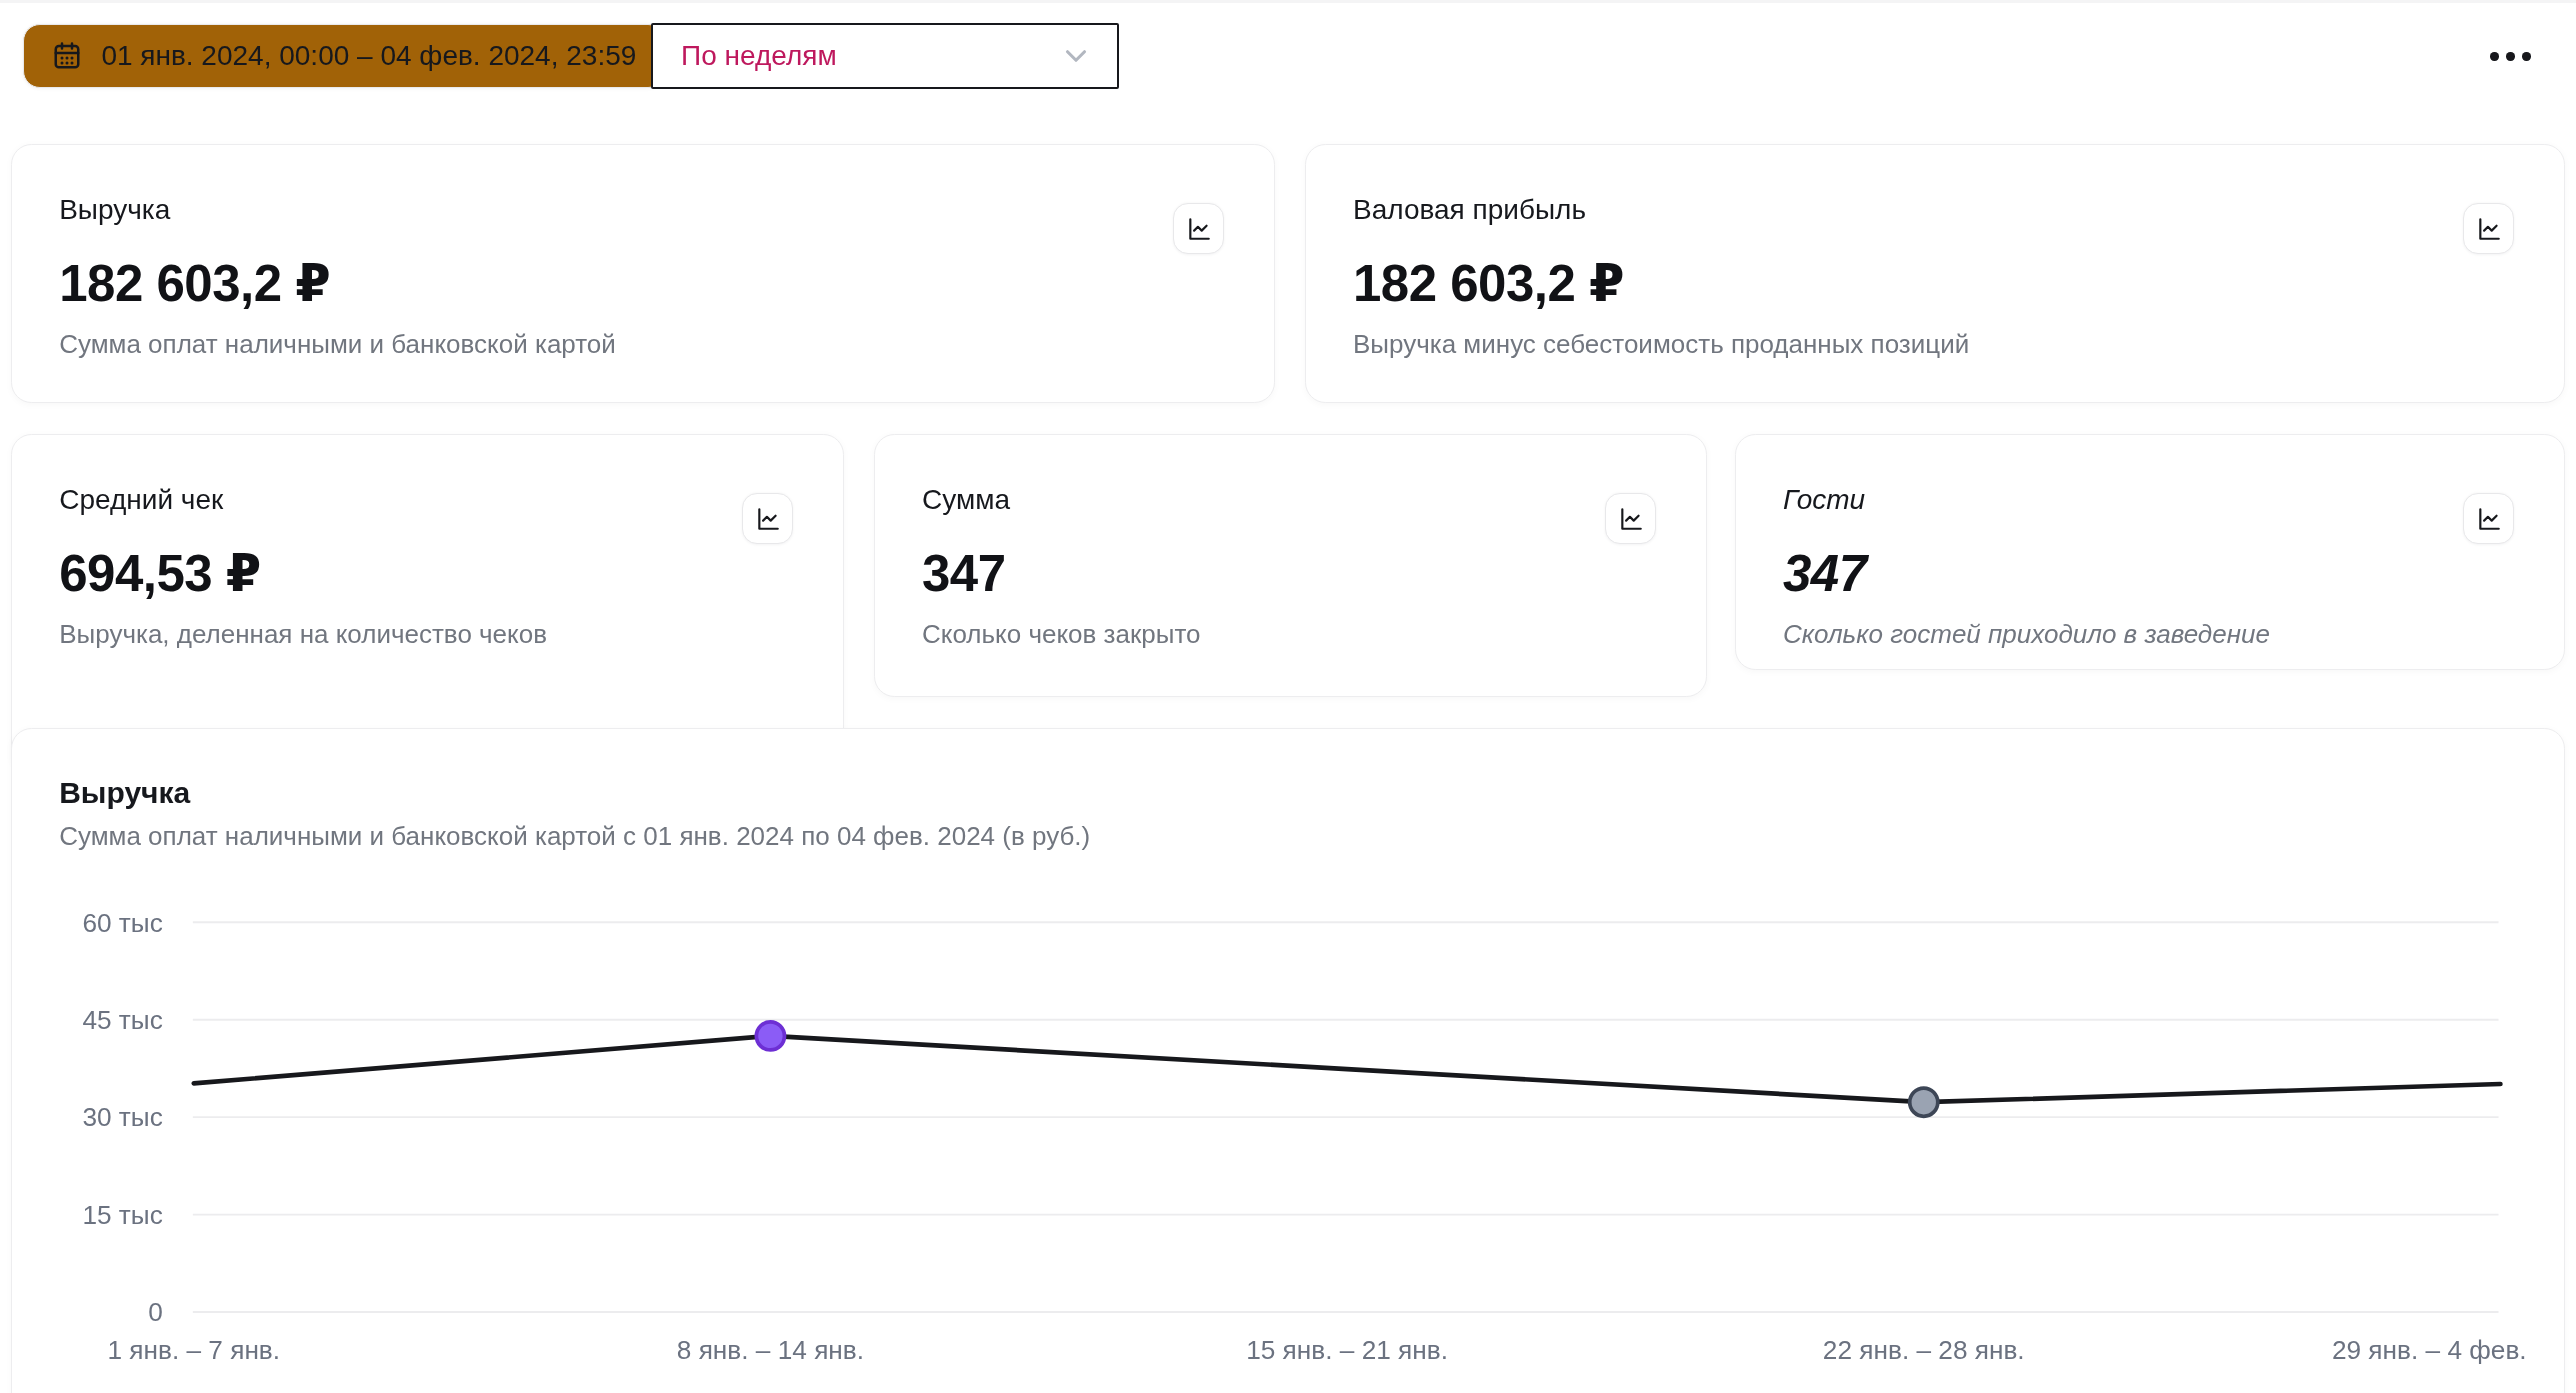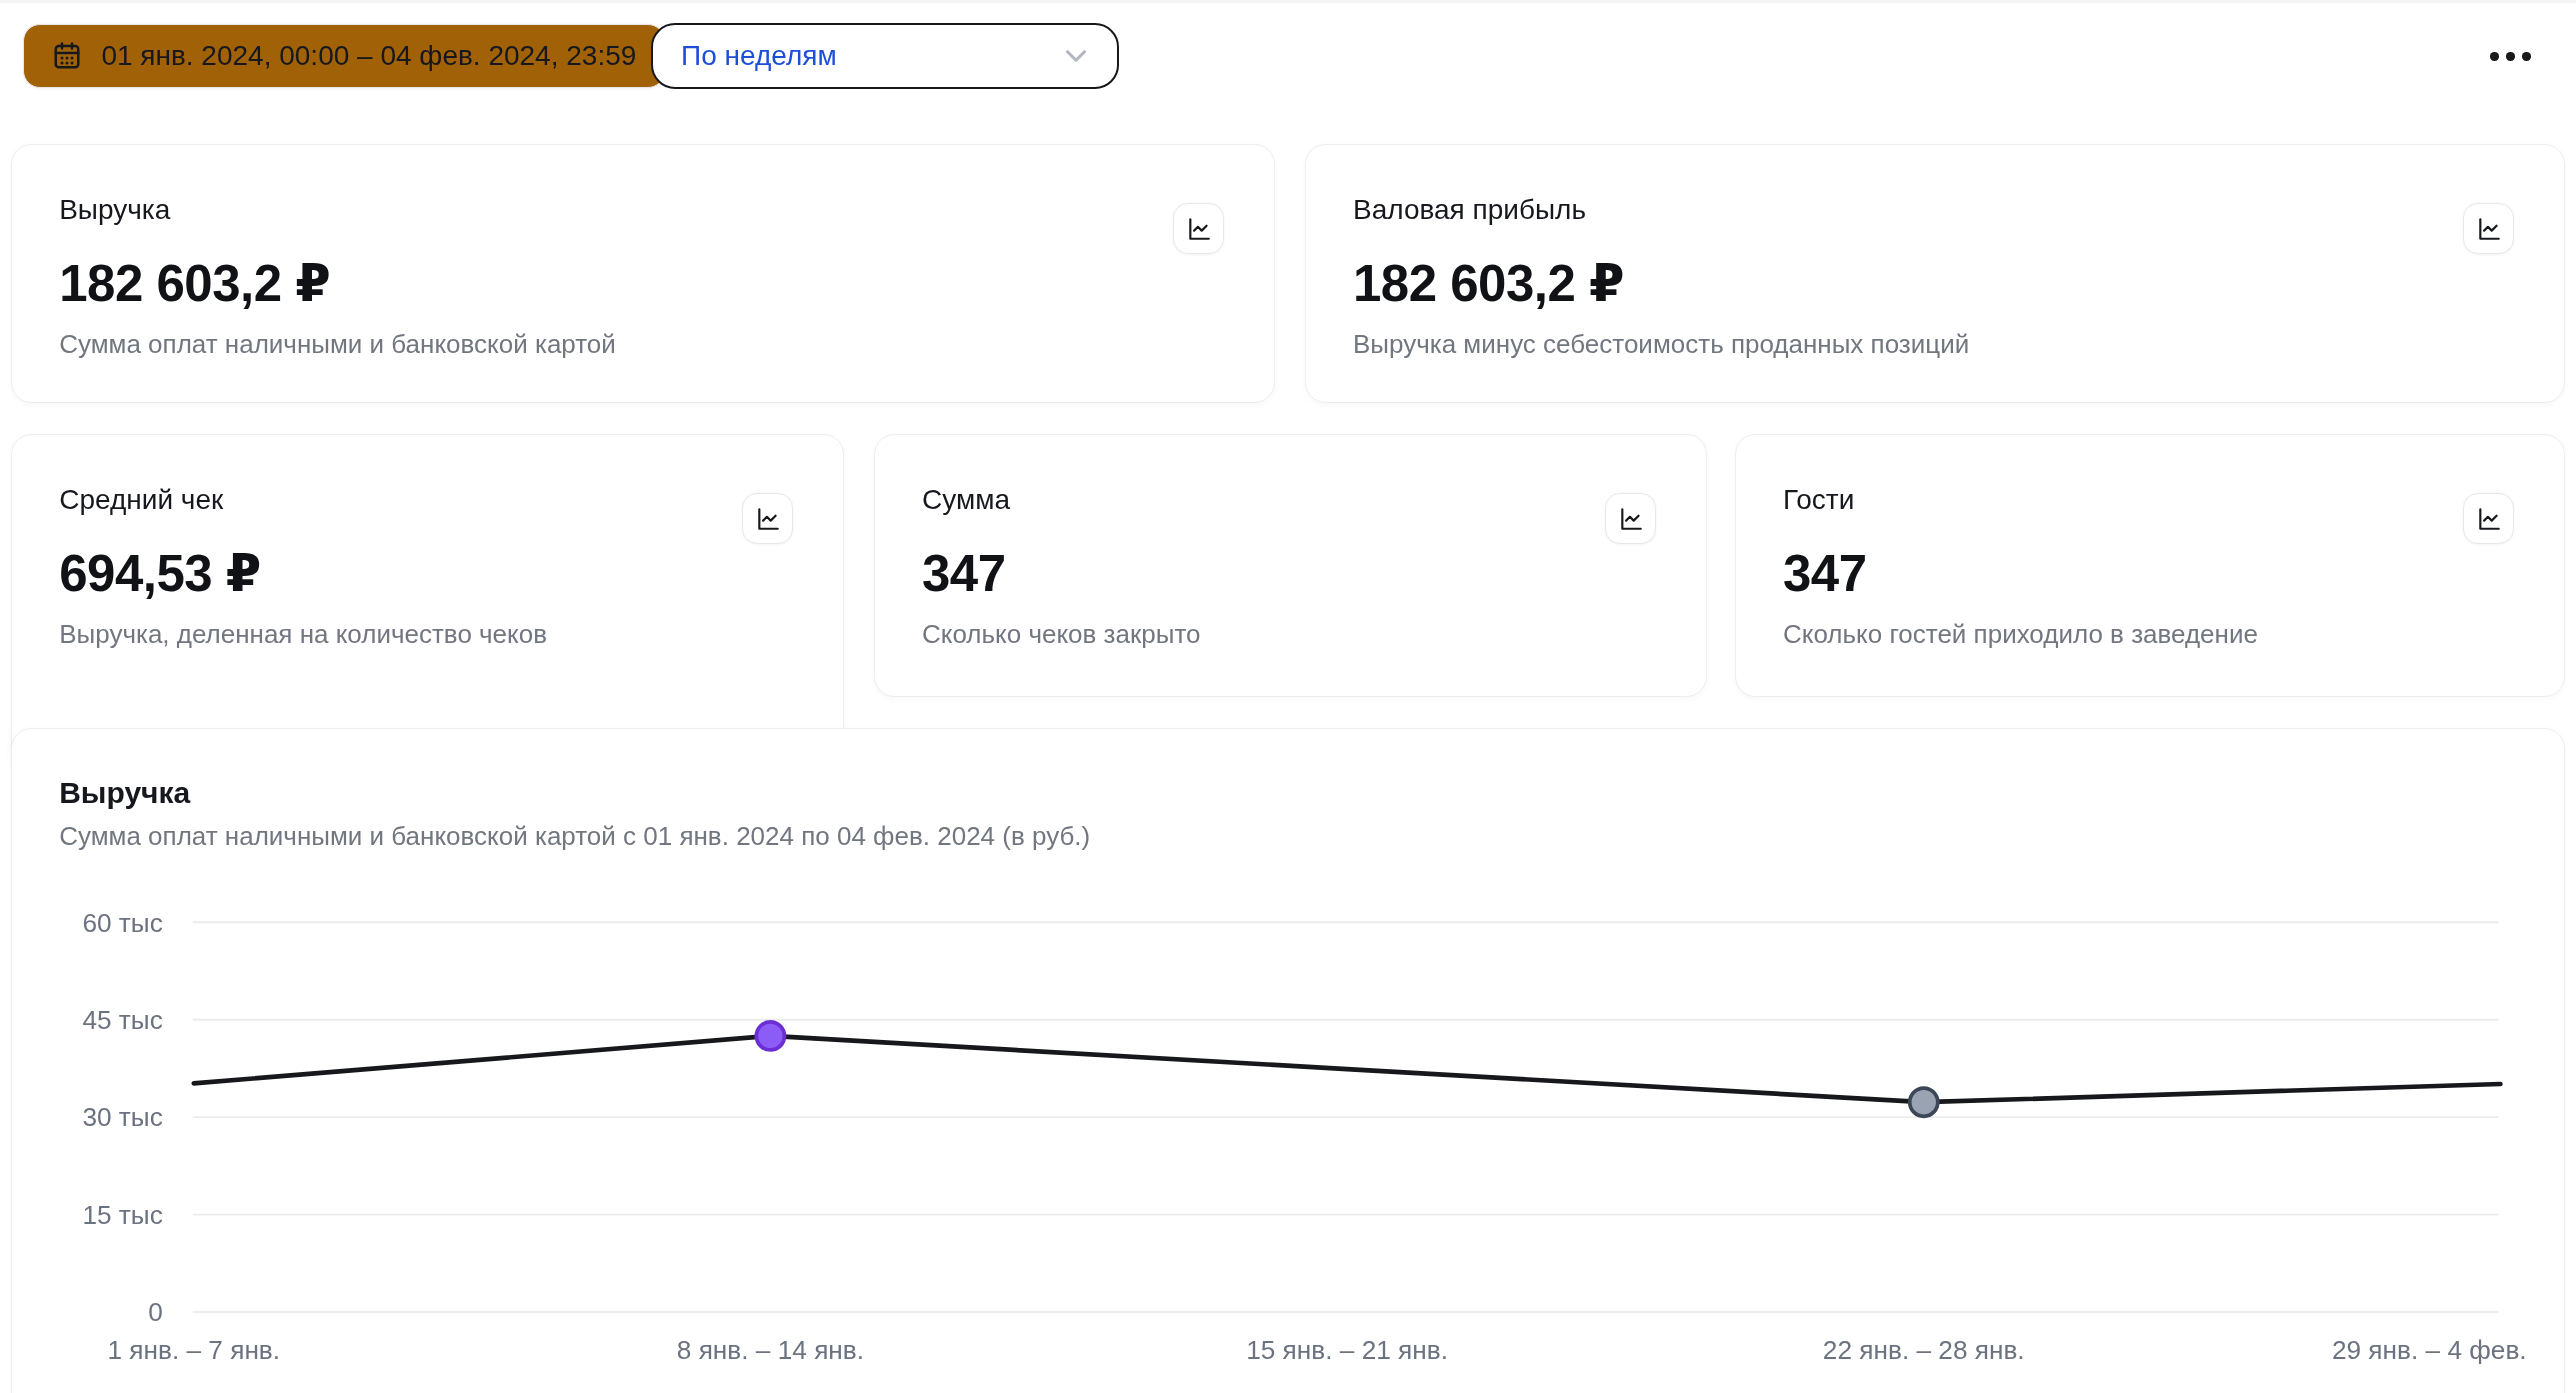--- a/index.html
+++ b/index.html
@@ -14,22 +14,22 @@
   .btn-date { position:absolute; left:23.4px; top:24px; height:64px;
               display:flex; align-items:center; gap:19px; padding:0 28px;
               background:#a16207; border:1.9px solid #e9e9eb; border-radius:17px;
               box-shadow:0 0.9px 3.7px rgba(16,24,40,.05); cursor:pointer;
               font-size:28px; color:#16181d; white-space:nowrap; }
   .btn-date svg { flex:0 0 auto; }
 
   .select-view { position:absolute; left:651px; top:23.4px; width:468px; height:66px;
                  display:flex; align-items:center; justify-content:space-between;
                  padding:0 24px 0 28px; background:#fff;
-                 border:2.8px solid #17181c; border-radius:24px; cursor:pointer;
-                 font-size:28px; color:#1d4ed8; }
+                 border:2.8px solid #17181c; border-radius:2px; cursor:pointer;
+                 font-size:28px; color:#be185d; }
 
   .btn-more { position:absolute; left:2473px; top:32px; width:75px; height:49px;
               display:flex; align-items:center; justify-content:center; gap:7.5px;
               background:transparent; border:none; cursor:pointer; }
   .btn-more i { width:8.4px; height:8.4px; border-radius:50%; background:#17181c; display:block; }
 
   
   .card { position:absolute; background:#fff; border:1.9px solid #ededef;
           border-radius:20.6px; box-shadow:0 1.9px 7.5px rgba(16,24,40,.03); }
   .card .title    { position:absolute; left:47px; top:49px; font-size:28px; line-height:32px; color:#16181d; }
@@ -38,21 +38,21 @@
   .card .subtitle { position:absolute; left:47px; top:185px; font-size:26px; line-height:28px; color:#71767f; }
   .chart-btn { position:absolute; top:58px; right:50px; width:51px; height:51px;
                display:flex; align-items:center; justify-content:center;
                background:#fff; border:1.9px solid #e8e8ea; border-radius:15px;
                box-shadow:0 0.9px 2.8px rgba(16,24,40,.05); cursor:pointer; }
 
   #card-revenue      { left:11.2px;   top:144px; width:1264px; height:259px; }
   #card-gross        { left:1305px; top:144px; width:1260px; height:259px;text-decoration:underline; }
   #card-avg-check    { left:11.2px;   top:434px; width:833px;  height:339px; }
   #card-receipts     { left:874px;  top:434px; width:833px;  height:263px; }
-  #card-guests       { left:1735px; top:434px; width:830px;  height:263px; }
+  #card-guests       { left:1735px; top:434px; width:830px;  height:236px;font-style:italic; }
 
   
   #chart-card { position:absolute; left:11.2px; top:728px; width:2554px; height:721px;
                 background:#fff; border:1.9px solid #ededef; border-radius:20.6px;
                 box-shadow:0 1.9px 7.5px rgba(16,24,40,.03); }
   #chart-card .c-title    { position:absolute; left:47px; top:47px; font-size:30px;
                             line-height:34px; font-weight:700; color:#16181d; }
   #chart-card .c-subtitle { position:absolute; left:47px; top:92px; font-size:26px;
                             line-height:30px; color:#71767f;text-align:right; }
   #chart-svg { position:absolute; left:0; top:150px; }

